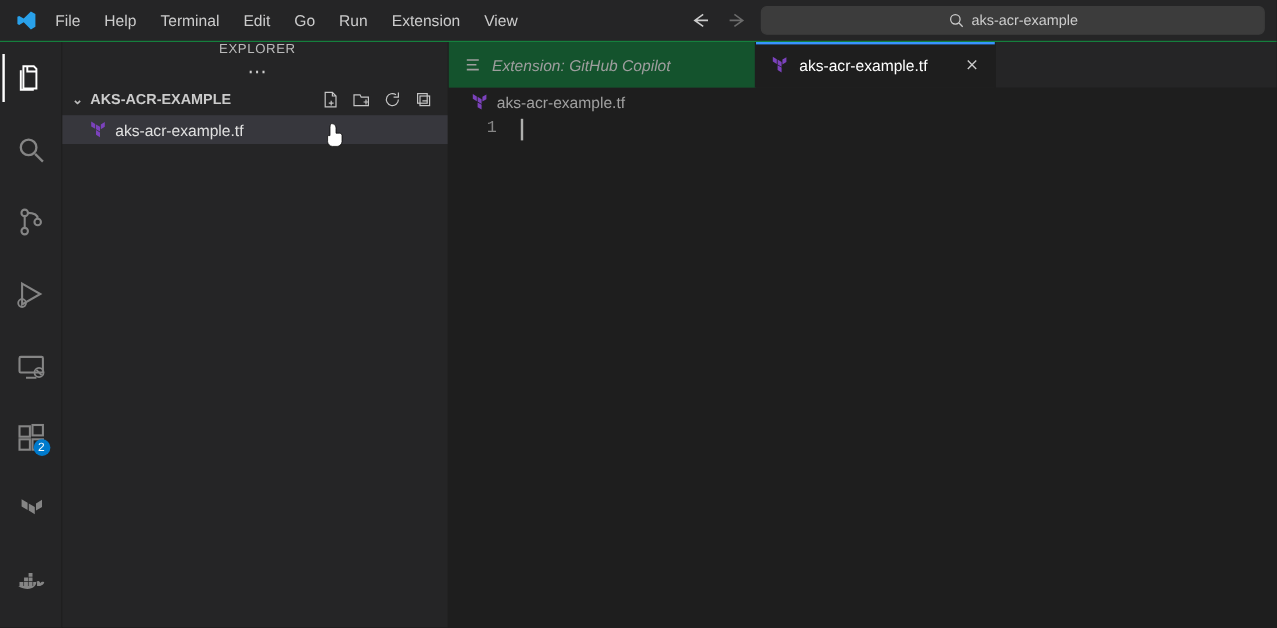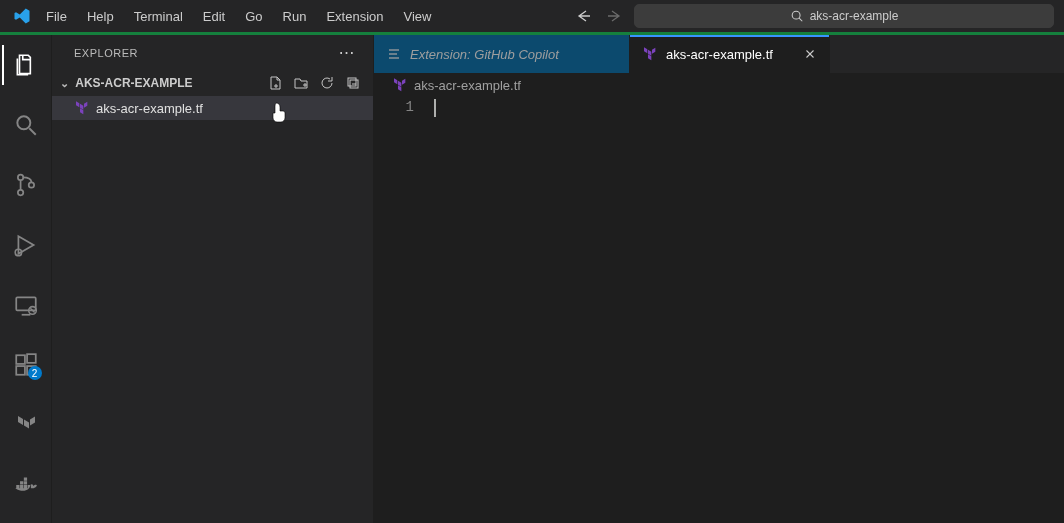--- a/index.html
+++ b/index.html
@@ -13,21 +13,21 @@
       overflow: hidden;
       display: flex;
       flex-direction: column;
     }
     .titlebar {
       height: 35px;
       background: #252526;
       display: flex;
       align-items: center;
       padding-left: 8px;
-      border-bottom: 3px solid #15803d;
+      border-bottom: 1px solid #15803d;
     }
     .app-icon {
       width: 28px;
       display: flex;
       align-items: center;
       justify-content: center;
     }
     .menu { display: flex; align-items: center; }
     .menu-item {
       padding: 4px 10px;
@@ -111,20 +111,21 @@
     }
     .sidebar-header {
       height: 35px;
       display: flex;
       align-items: center;
       justify-content: space-between;
       padding: 0 18px 0 22px;
       color: #bbbbbb;
       font-size: 11px;
       letter-spacing: 0.5px;
+      flex-direction: column;
     }
     .sidebar-header .dots { color: #cccccc; font-size: 16px; }
     .folder-header {
       height: 26px;
       display: flex;
       align-items: center;
       padding-left: 8px;
       color: #cccccc;
       font-size: 12px;
       font-weight: 700;
@@ -159,21 +160,21 @@
     .tab {
       display: flex;
       align-items: center;
       padding: 0 12px;
       gap: 8px;
       font-size: 13px;
       color: #9e9e9e;
       border-right: 1px solid #1e1e1e;
       position: relative;
     }
-    .tab.inactive { font-style: italic; background: #0c4a6e; width: 256px; }
+    .tab.inactive { font-style: italic; background: #14532d; width: 256px; }
     .tab.active {
       background: #1e1e1e;
       color: #ffffff;
       width: 200px;
     }
     .tab.active::before {
       content: "";
       position: absolute;
       top: 0; left: 0; right: 0;
       height: 1.5px;

